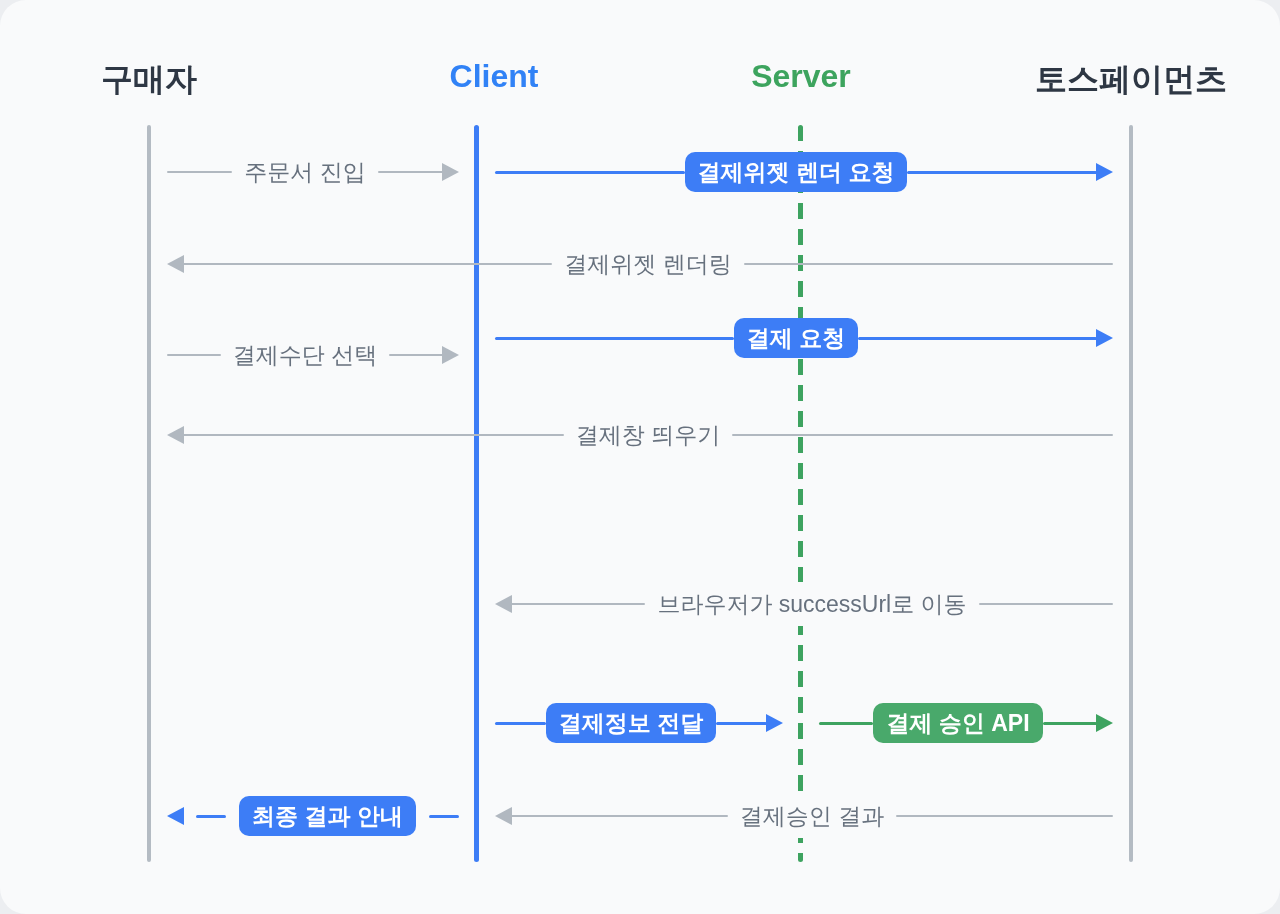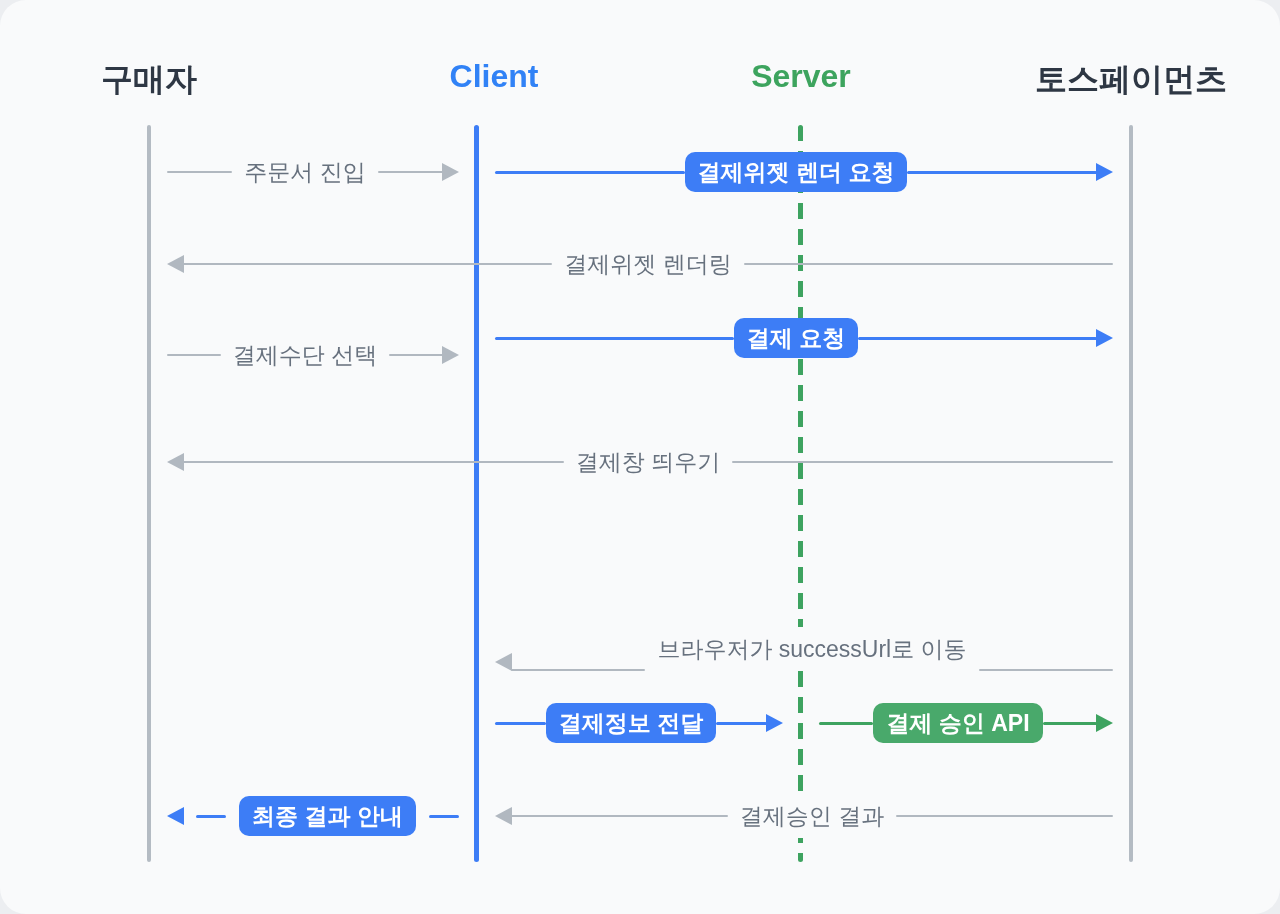--- a/index.html
+++ b/index.html
@@ -95,29 +95,29 @@
     <span class="line gray"></span>
     <span class="ah r"></span>
   </div>
   <div class="msg" style="left:495px;top:316px;width:618px;">
     <span class="line blue"></span>
     <span class="badge">결제 요청</span>
     <span class="line blue"></span>
     <span class="ah r blue"></span>
   </div>
 
-  <div class="msg" style="left:167px;top:440px;width:946px;">
+  <div class="msg" style="left:167px;top:413px;width:946px;">
     <span class="ah l"></span>
     <span class="line gray"></span>
     <span class="lbl">결제창 띄우기</span>
     <span class="line gray"></span>
   </div>
 
 
-  <div class="msg" style="left:495px;top:627px;width:618px;align-items:flex-end;">
+  <div class="msg" style="left:495px;top:582px;width:618px;">
     <span class="ah l"></span>
     <span class="line gray"></span>
     <span class="lbl">브라우저가 successUrl로 이동</span>
     <span class="line gray"></span>
   </div>
 
   <div class="msg" style="left:495px;top:701px;width:288px;">
     <span class="line blue"></span>
     <span class="badge">결제정보 전달</span>
     <span class="line blue"></span>

